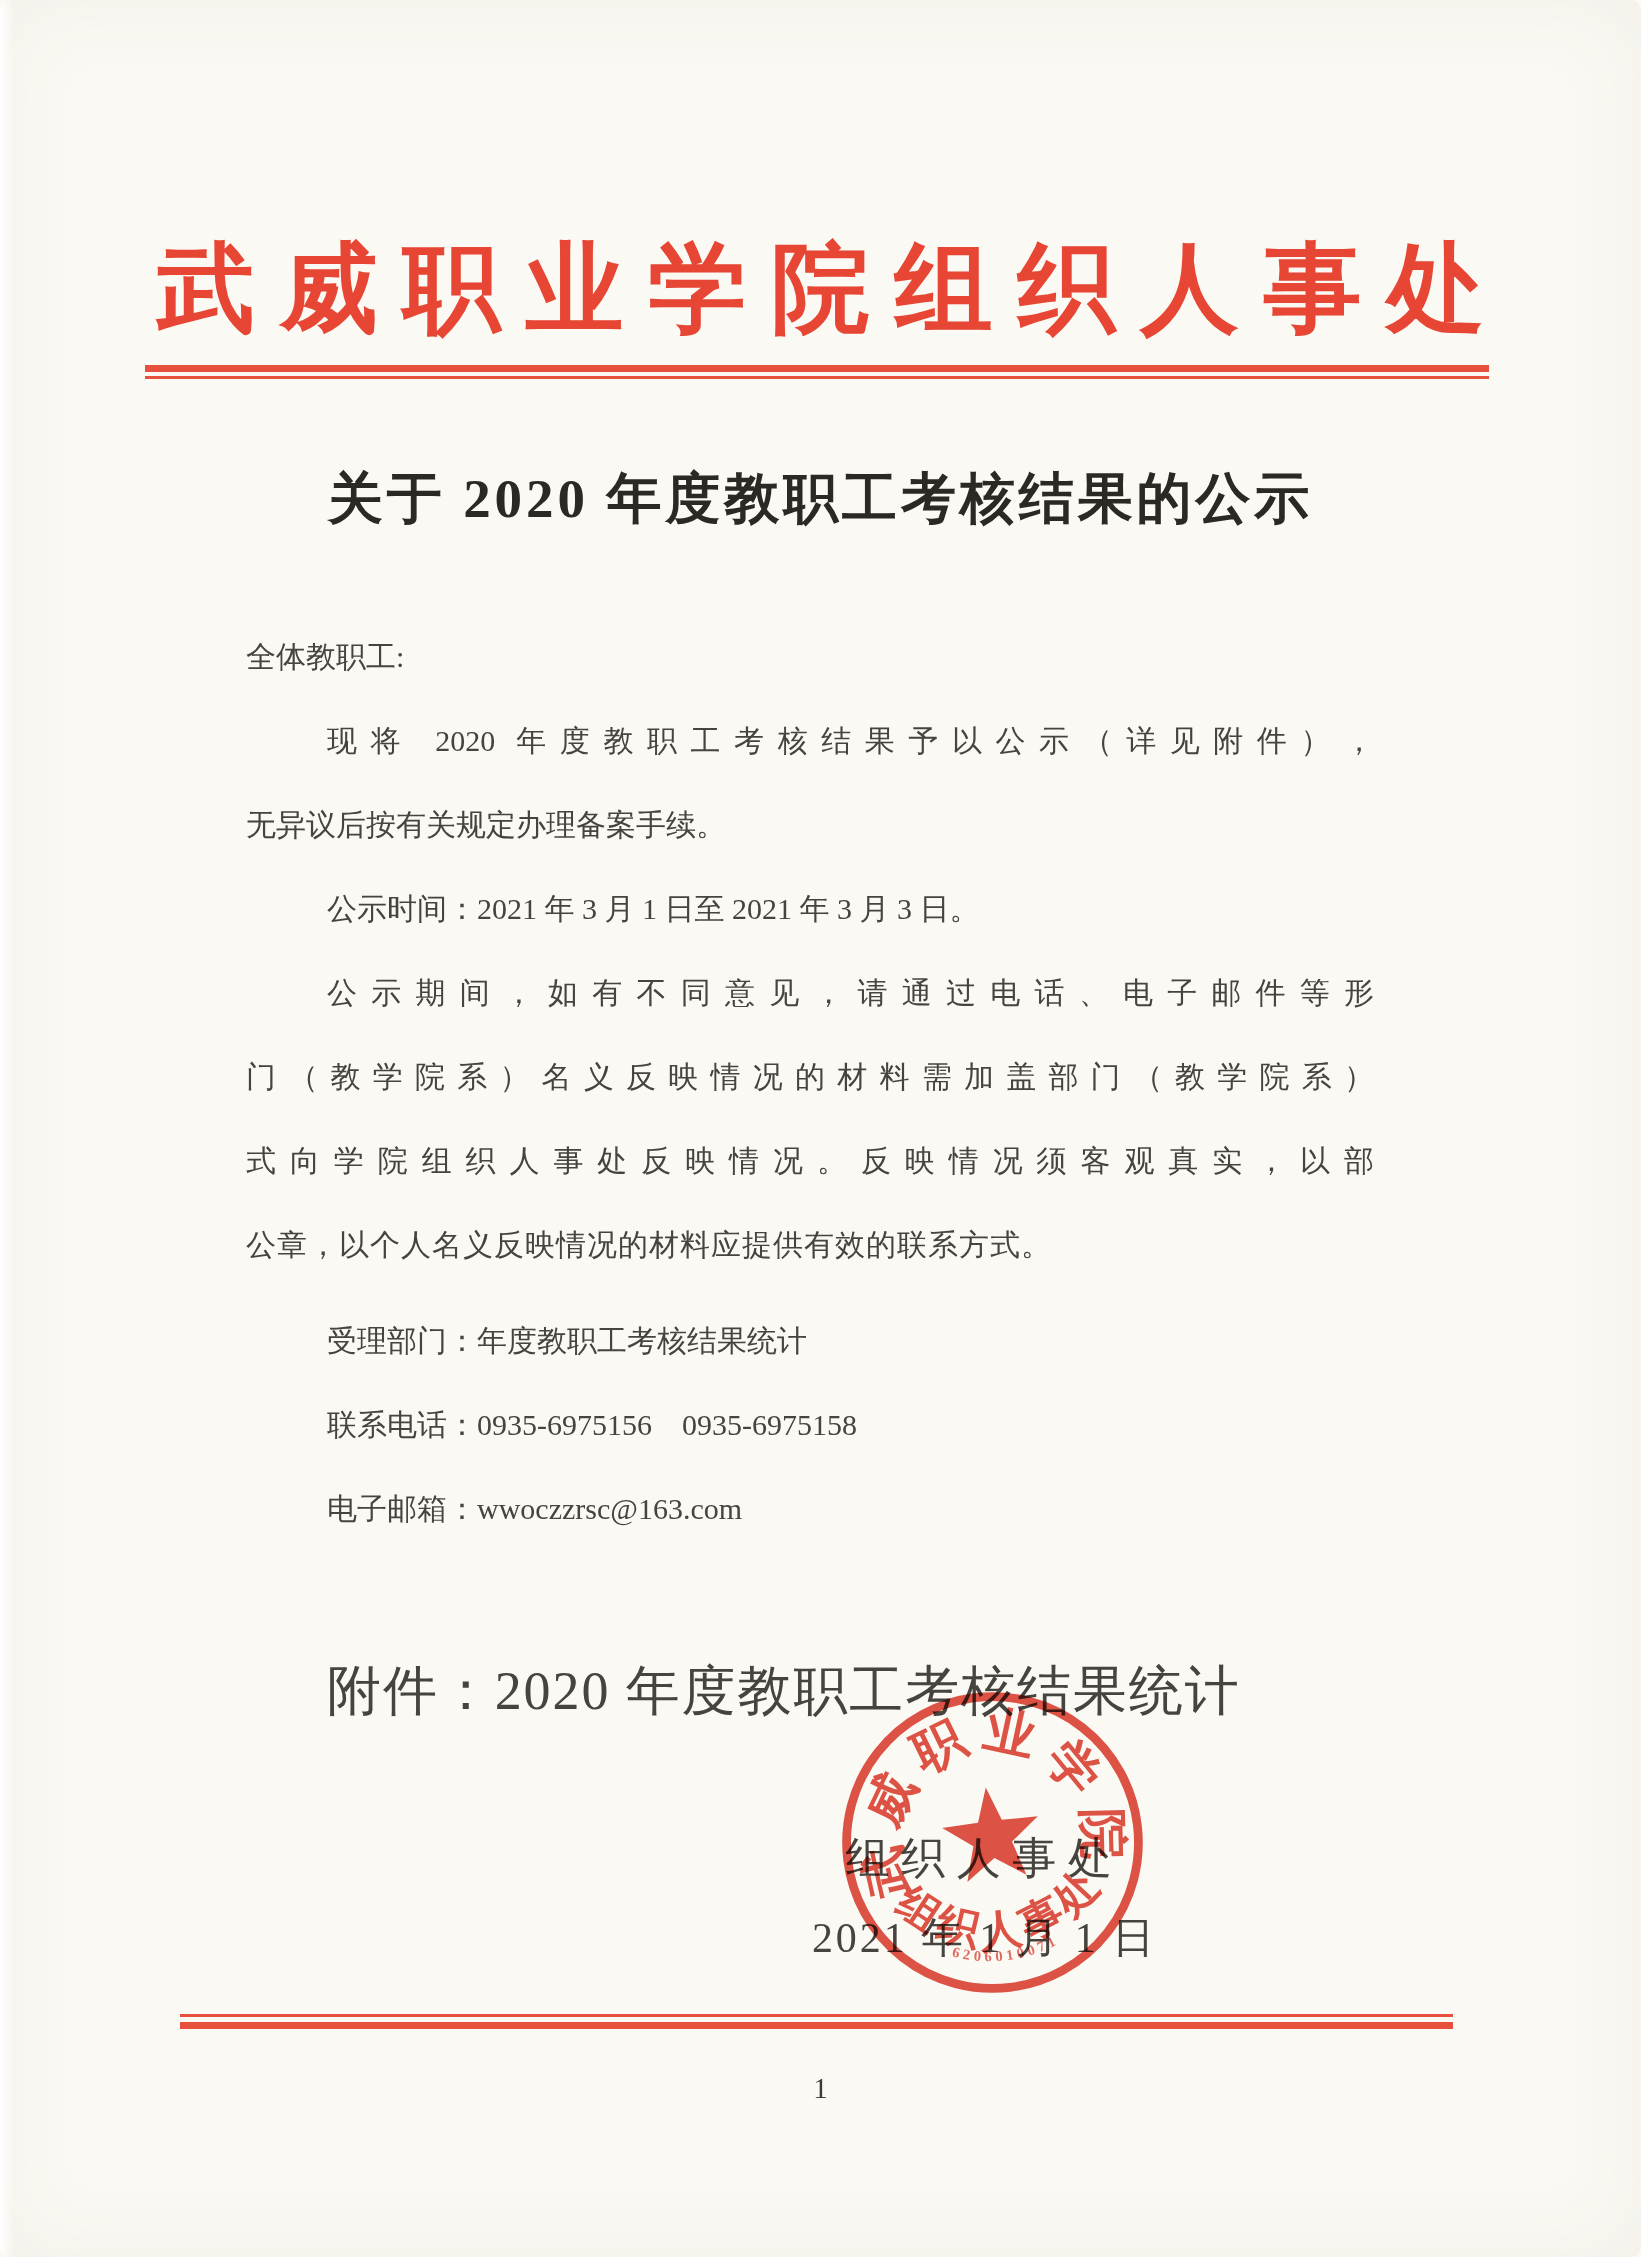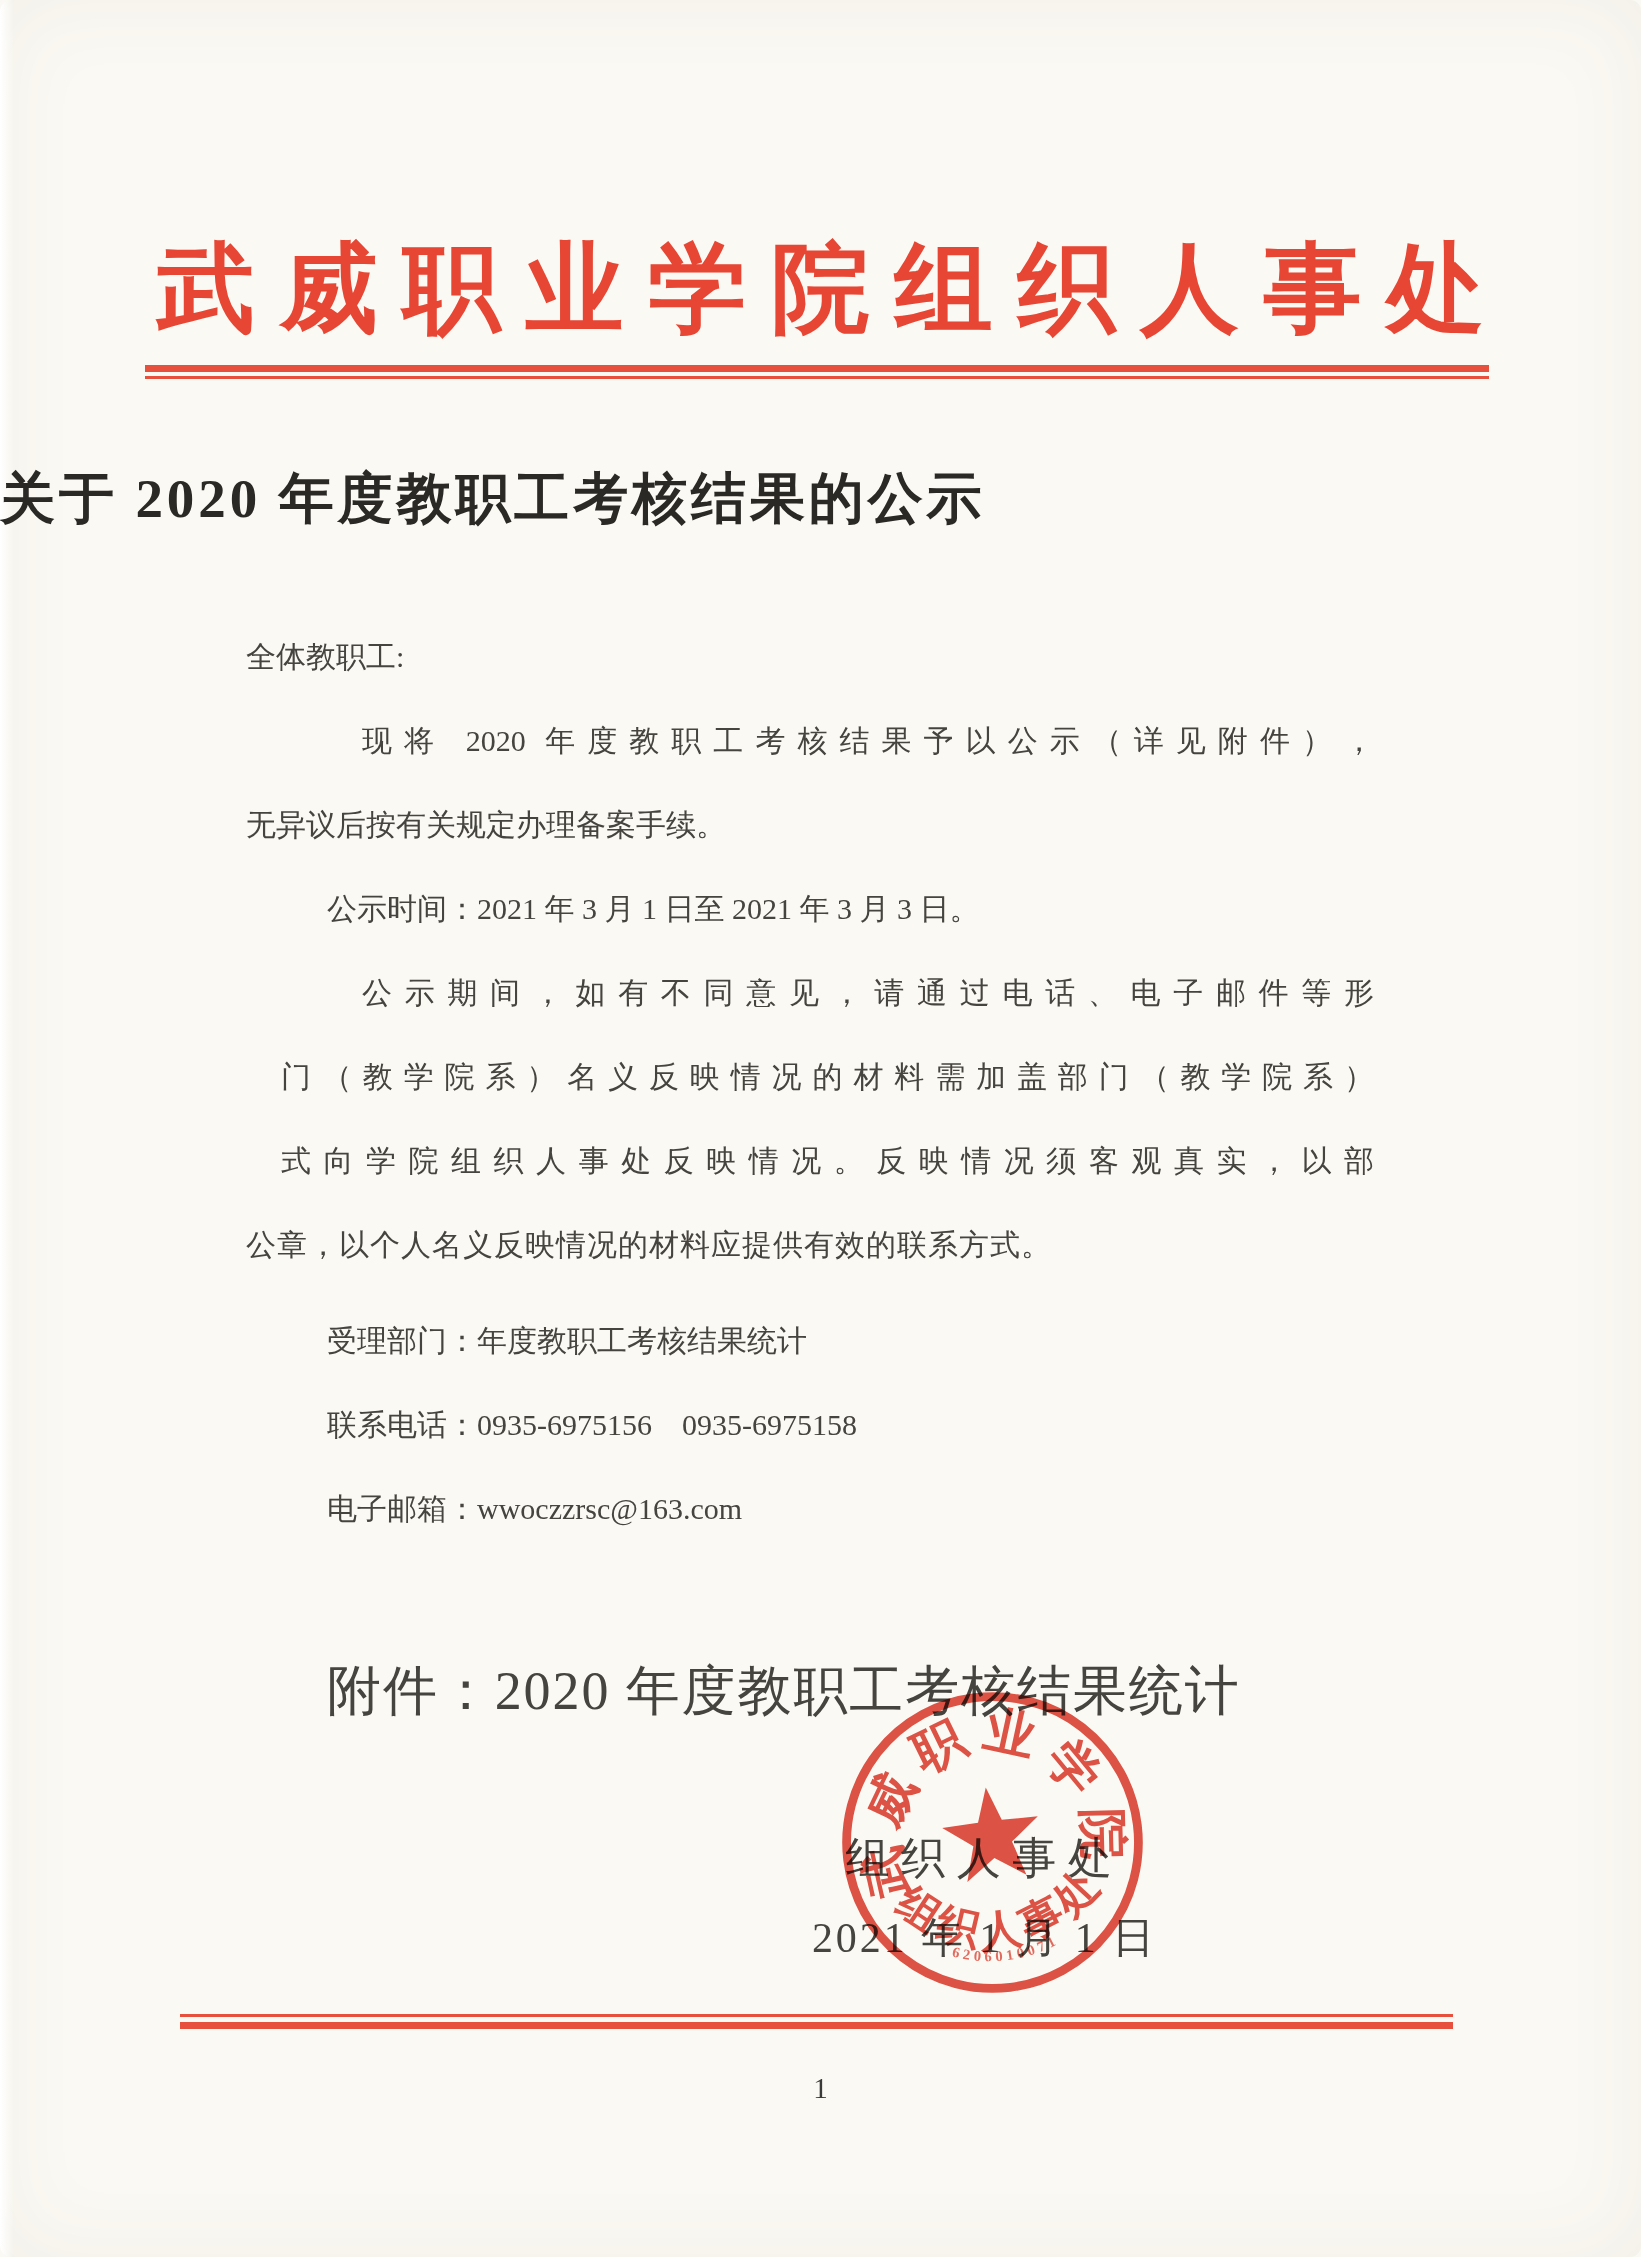--- a/index.html
+++ b/index.html
@@ -21,30 +21,30 @@
     white-space:nowrap;text-indent:25px;
   }
   .sep{position:absolute;left:145px;width:1344px;}
   .sep-top{top:365px;}
   .sep-top .rule-thick{height:6.8px;background:var(--line_red);}
   .sep-top .rule-thin{height:2.9px;background:var(--line_red);margin-top:3.9px;}
   .sep-bottom{top:2014px;left:180px;width:1273px;}
   .sep-bottom .rule-thin{height:2.9px;background:var(--line_red);}
   .sep-bottom .rule-thick{height:7.7px;background:var(--line_red);margin-top:4.8px;}
   .doc-title{
-    position:absolute;top:462px;left:0;width:100%;text-align:left;
+    position:absolute;top:462px;left:0;width:100%;text-align:center;
     font-size:55px;font-weight:bold;color:var(--title_text);letter-spacing:3.9px;
   }
   .body-block{
     position:absolute;top:615px;left:246px;width:1128px;
     font-size:30px;color:var(--text);
   }
   .line{height:84px;line-height:84px;white-space:nowrap;}
   .indent{text-indent:81px;}
-  .stretch{white-space:normal;text-align:justify;text-align-last:justify;margin-left:35px;}
+  .stretch{white-space:normal;text-align:justify;text-align-last:justify;}
   .track{letter-spacing:1px;}
   .gap{margin-top:11.6px;}
   .attachment-line{
     position:absolute;top:1655px;left:327px;font-size:54px;color:var(--text);
     letter-spacing:1.9px;white-space:nowrap;
   }
   .sig-dept{
     position:absolute;top:1829px;left:777px;width:415px;text-align:center;
     font-size:44px;color:var(--text);letter-spacing:11.6px;white-space:nowrap;
   }

